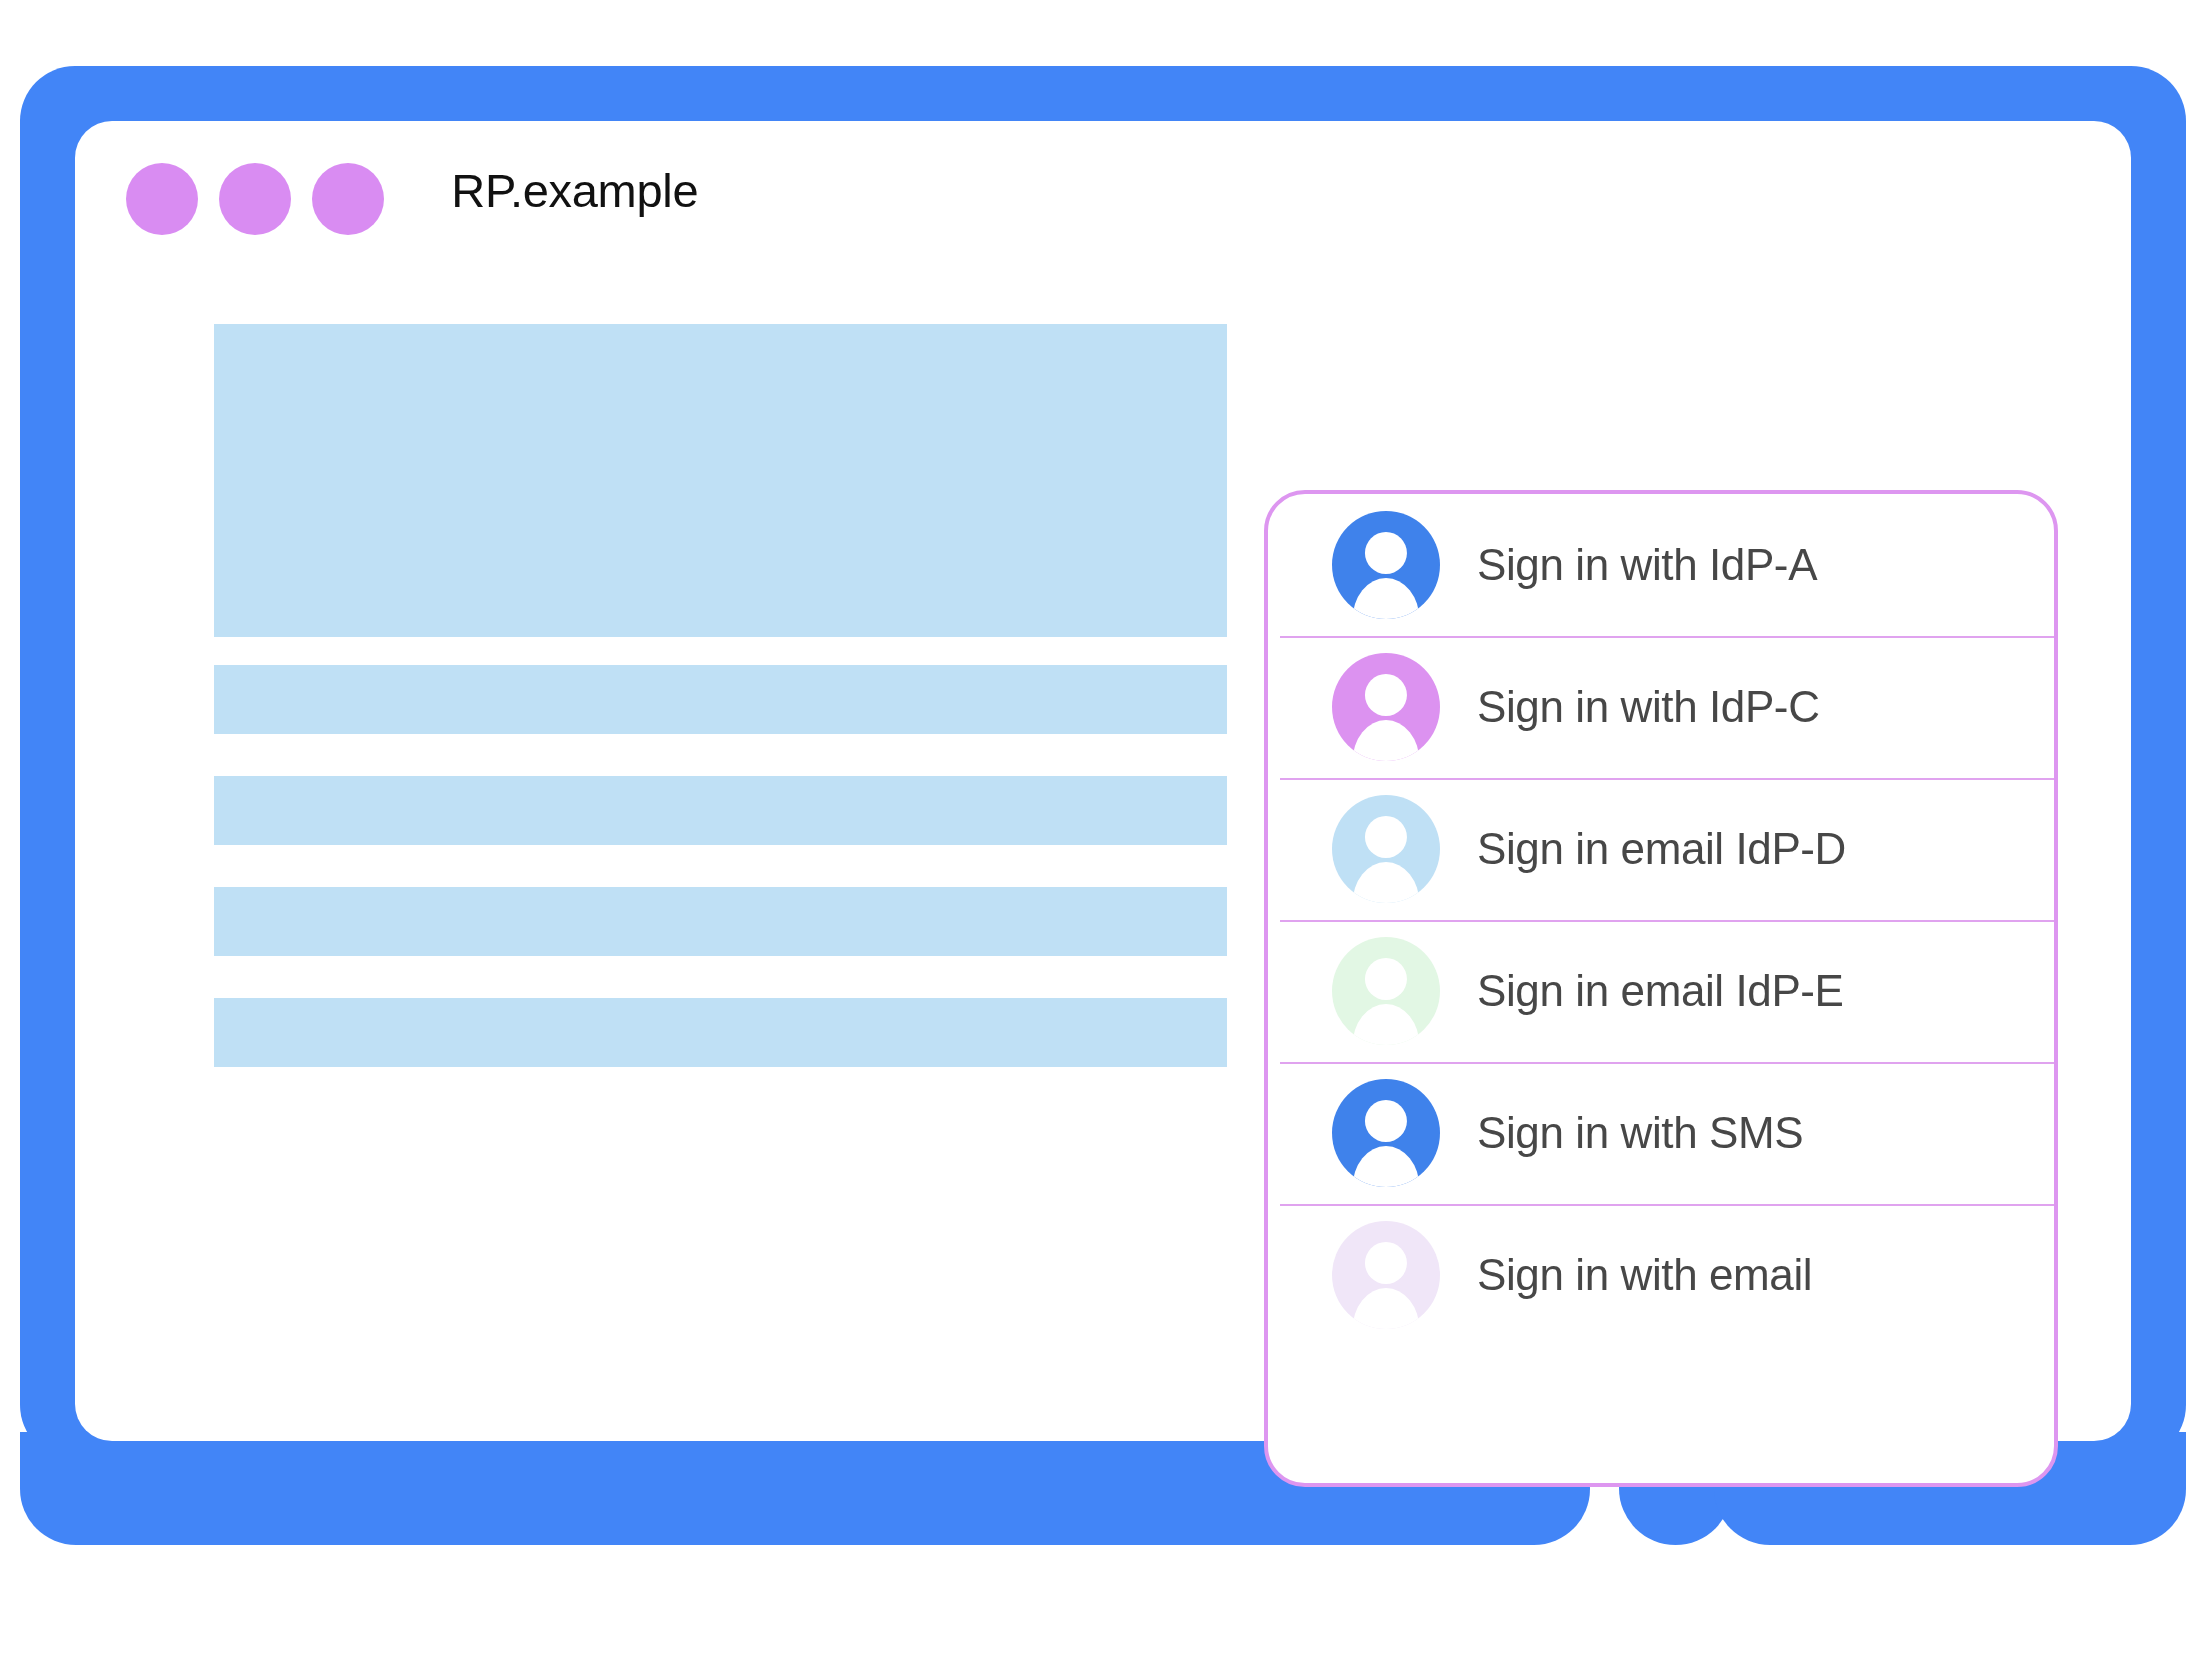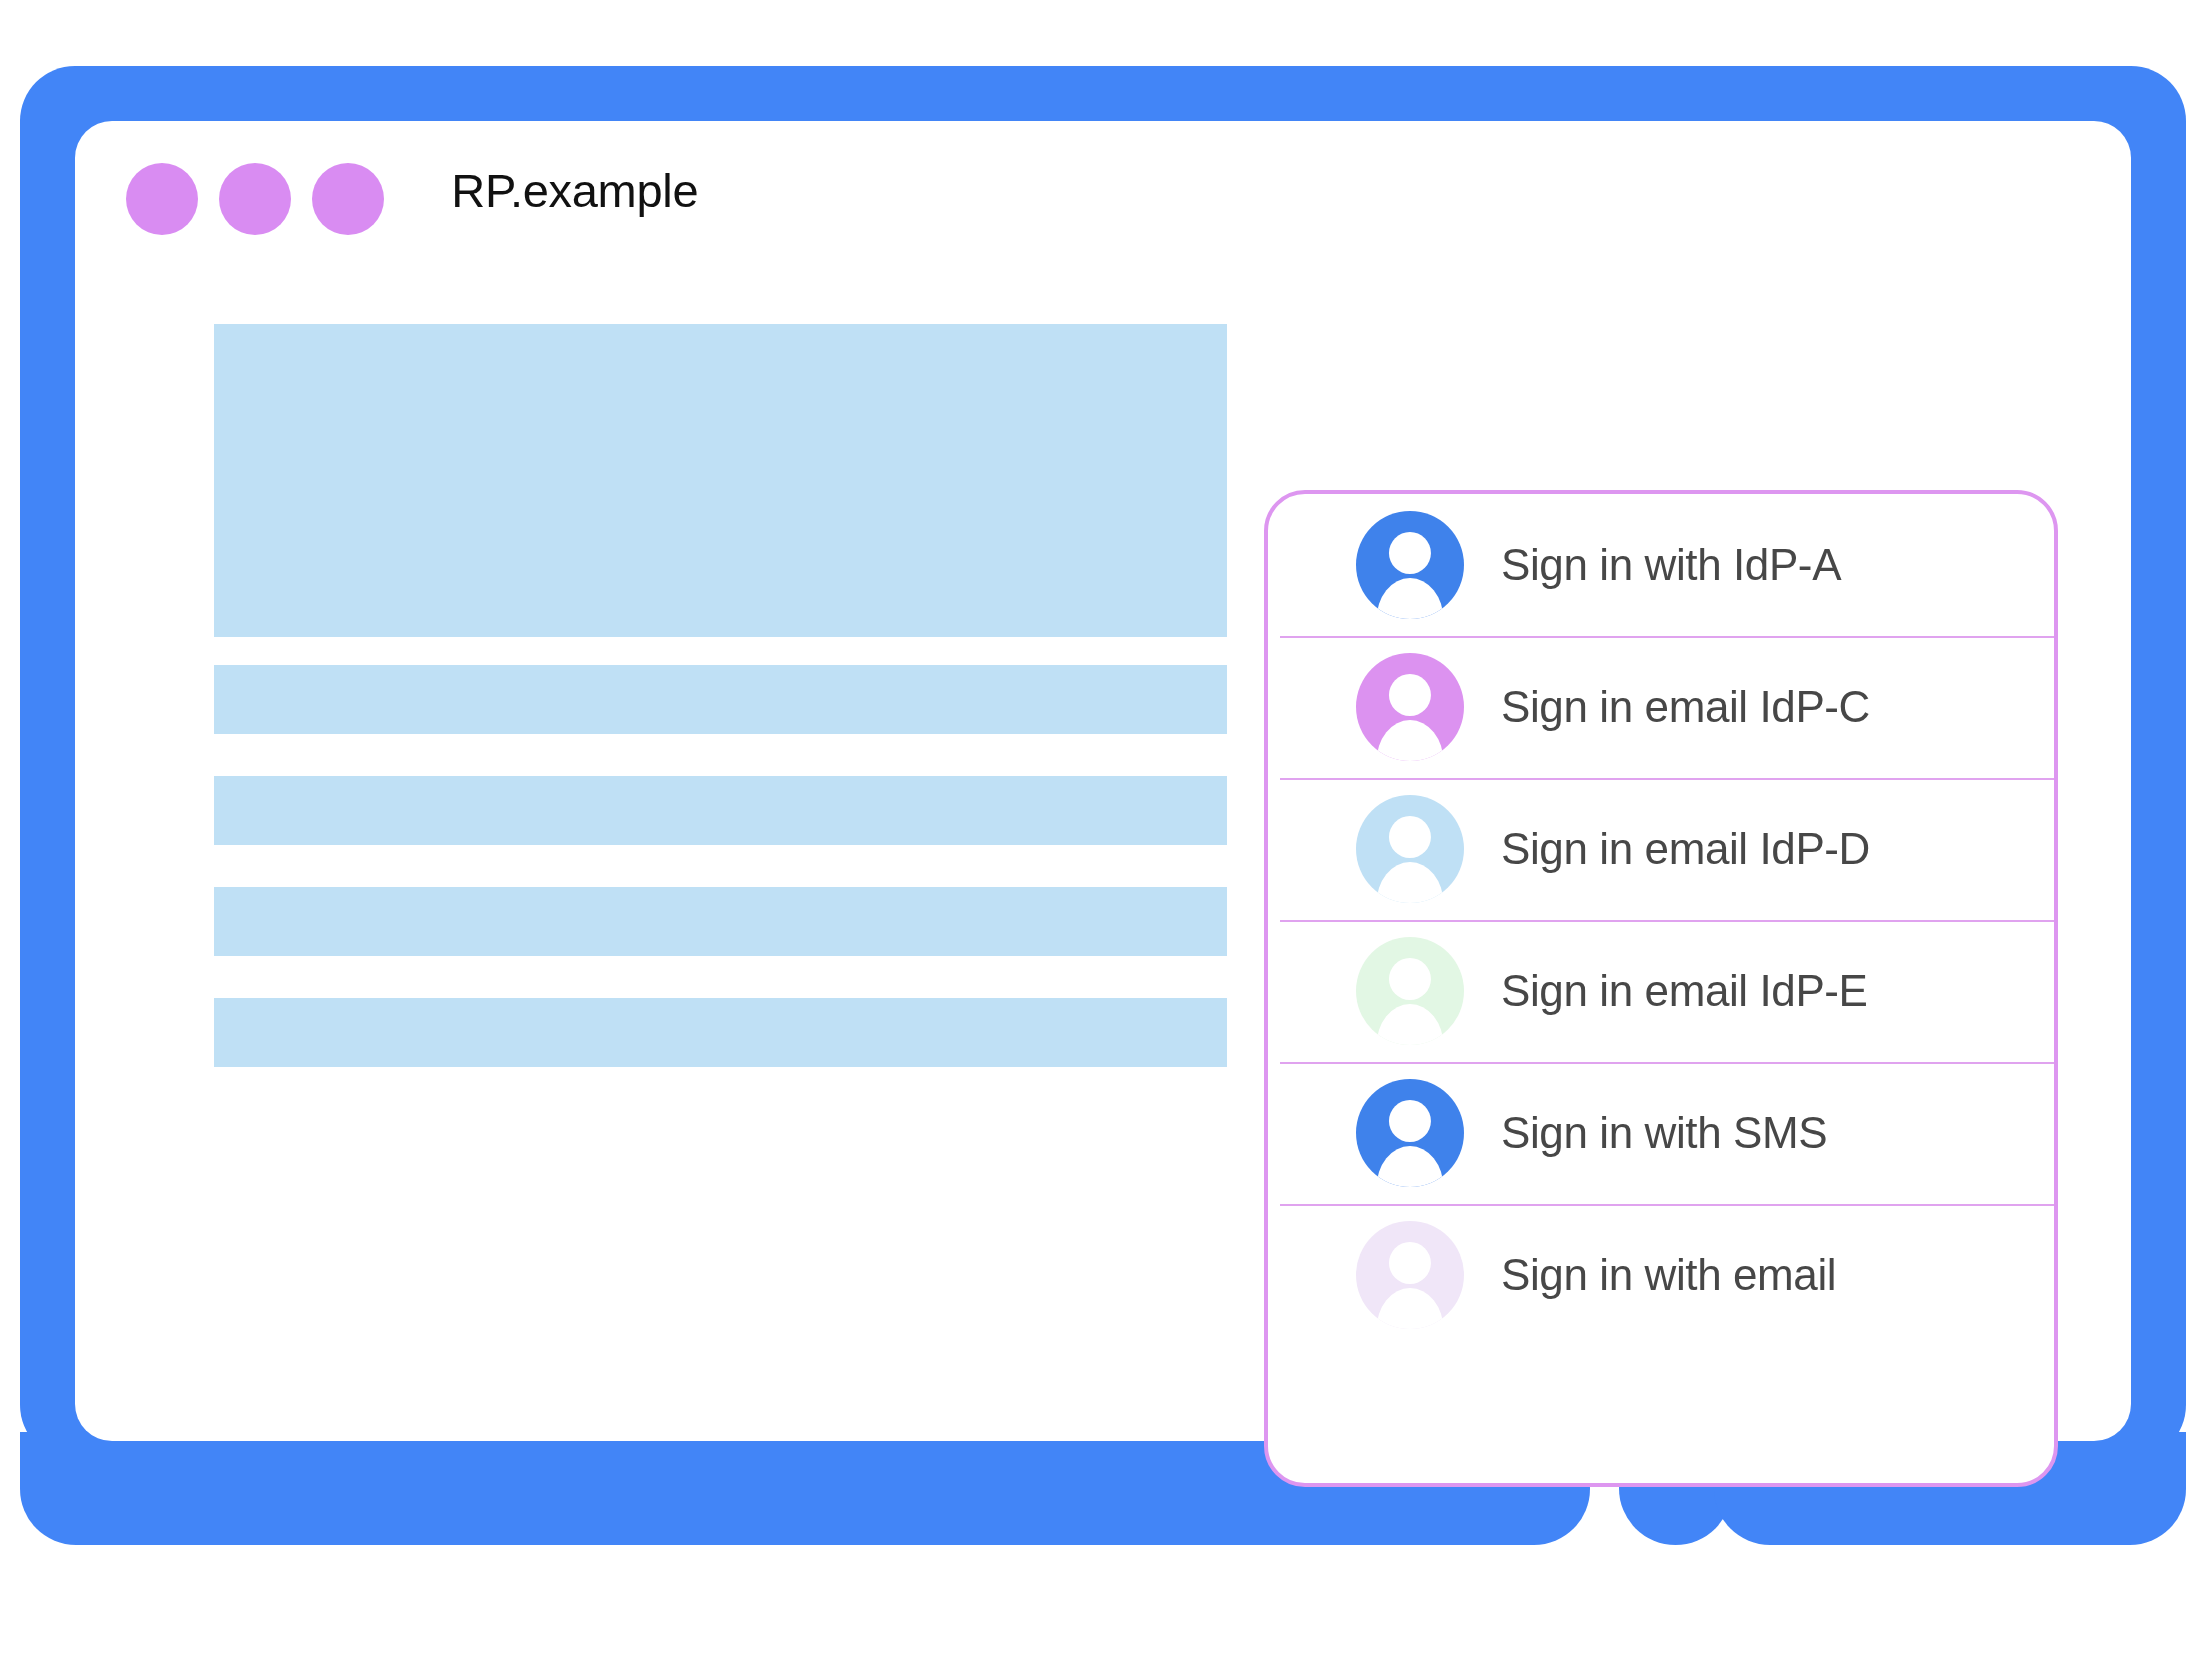--- a/index.html
+++ b/index.html
@@ -99,21 +99,21 @@
     border: 4.4px solid var(--panel-border);
     border-radius: 41px;
     background: #ffffff;
     box-sizing: border-box;
     overflow: hidden;
   }
   .signin-row {
     height: 142px;
     display: flex;
     align-items: center;
-    padding-left: 88px;
+    padding-left: 64px;
     box-sizing: border-box;
     position: relative;
     cursor: pointer;
   }
   .signin-row + .signin-row::before {
     content: "";
     position: absolute;
     left: 12.4px; right: 0; top: 0;
     height: 2.2px;
     background: var(--divider);
@@ -177,21 +177,21 @@
       <div class="ph-block ph-bar"></div>
     </div>
 
     <div class="signin-panel" id="signin-panel">
         <div class="signin-row">
           <div class="avatar" style="background: rgb(63, 130, 235);"></div>
           <div class="signin-label">Sign in with IdP-A</div>
         </div>
         <div class="signin-row">
           <div class="avatar" style="background: rgb(220, 146, 240);"></div>
-          <div class="signin-label">Sign in email IdP-C</div>
+          <div class="signin-label">Sign in with IdP-C</div>
         </div>
         <div class="signin-row">
           <div class="avatar" style="background: rgb(191, 224, 245);"></div>
           <div class="signin-label">Sign in email IdP-D</div>
         </div>
         <div class="signin-row">
           <div class="avatar" style="background: rgb(226, 247, 228);"></div>
           <div class="signin-label">Sign in email IdP-E</div>
         </div>
         <div class="signin-row">

